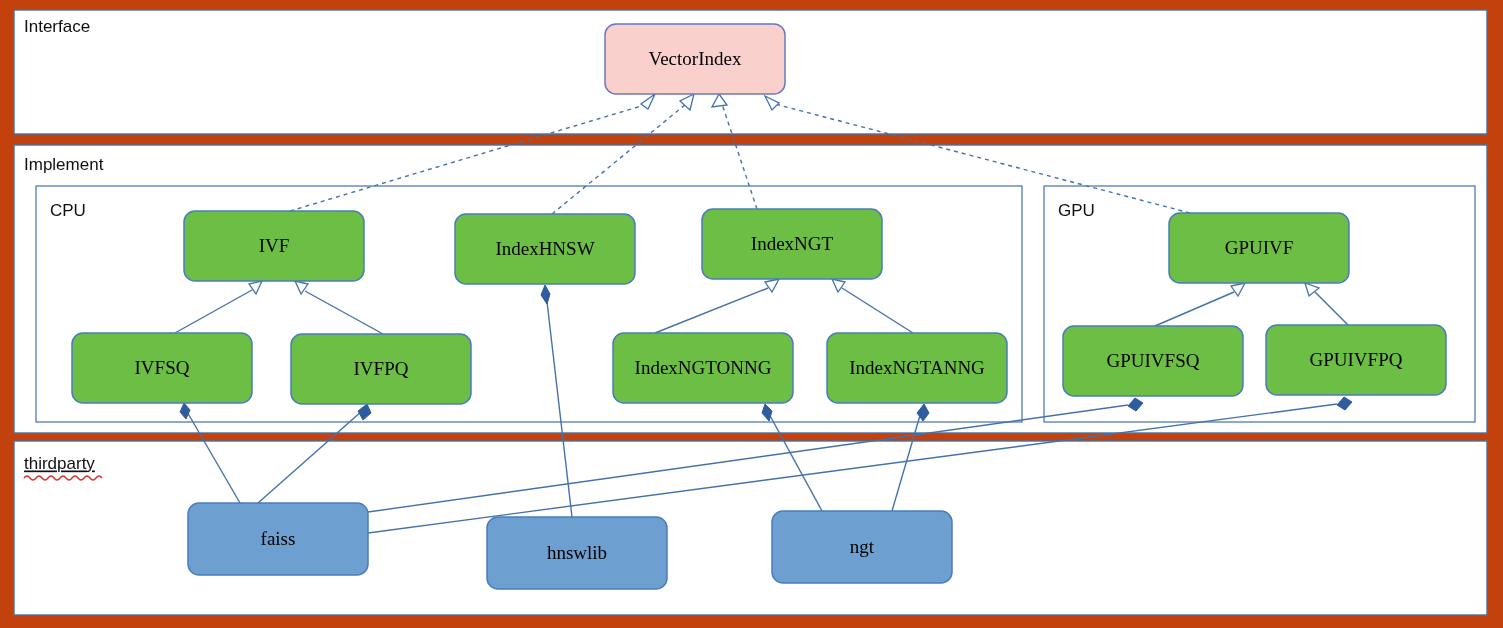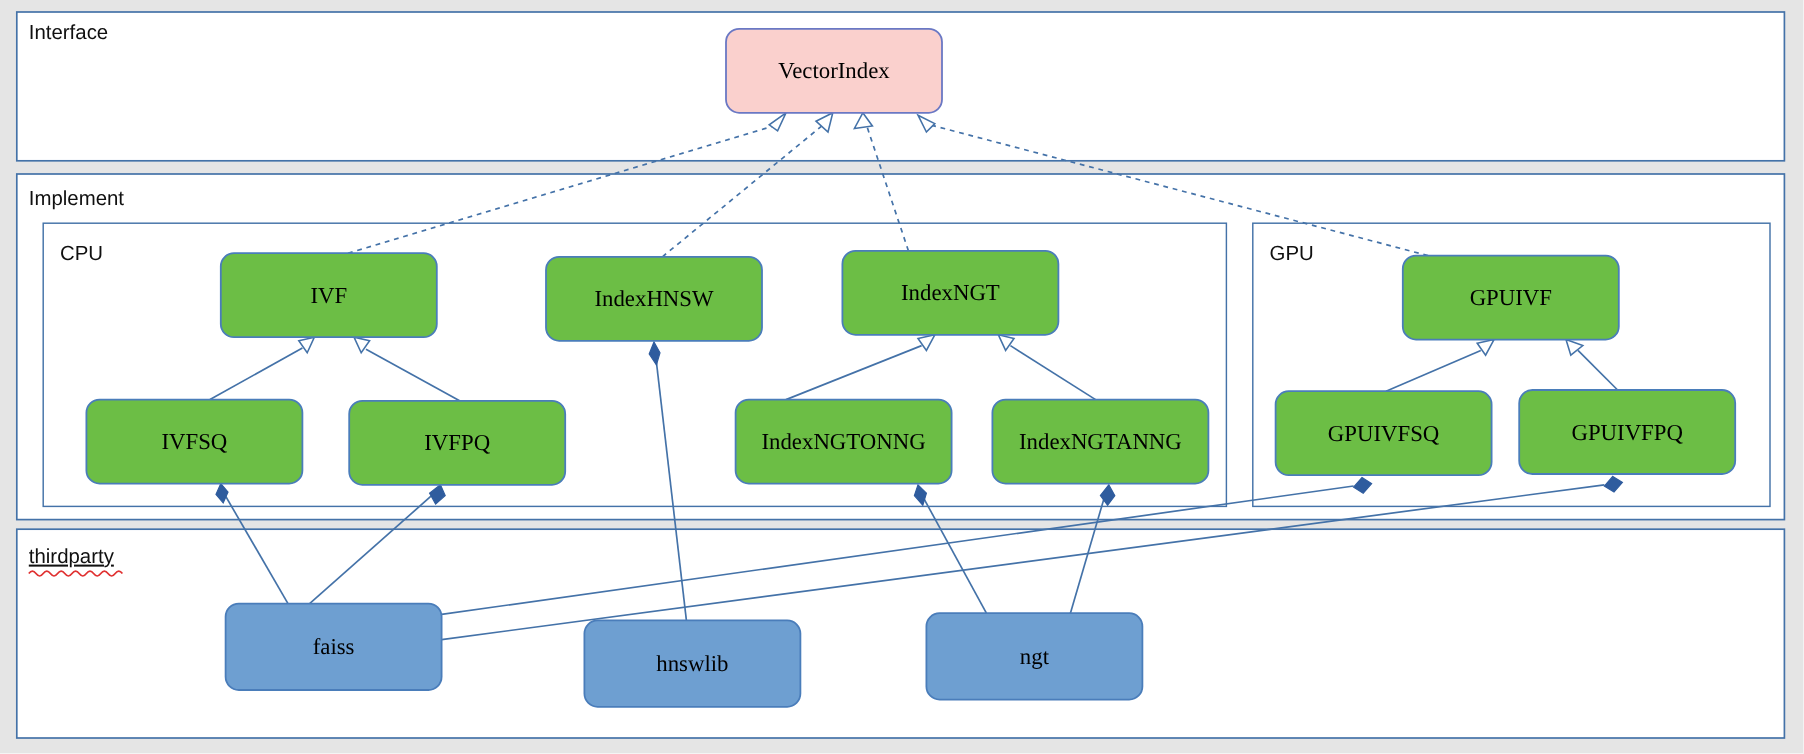--- a/index.html
+++ b/index.html
@@ -8,21 +8,21 @@
     padding: 0;
     background: #ffffff;
   }
   body {
     font-family: "Liberation Sans", sans-serif;
   }
   #diagram-root {
     position: relative;
     width: 1503px;
     height: 628px;
-    background: #e5e5e5;
+    background: #c2410c;
     overflow: hidden;
   }
   svg.diagram-canvas {
     position: absolute;
     top: 0;
     left: 0;
     width: 1503px;
     height: 628px;
     display: block;
   }

